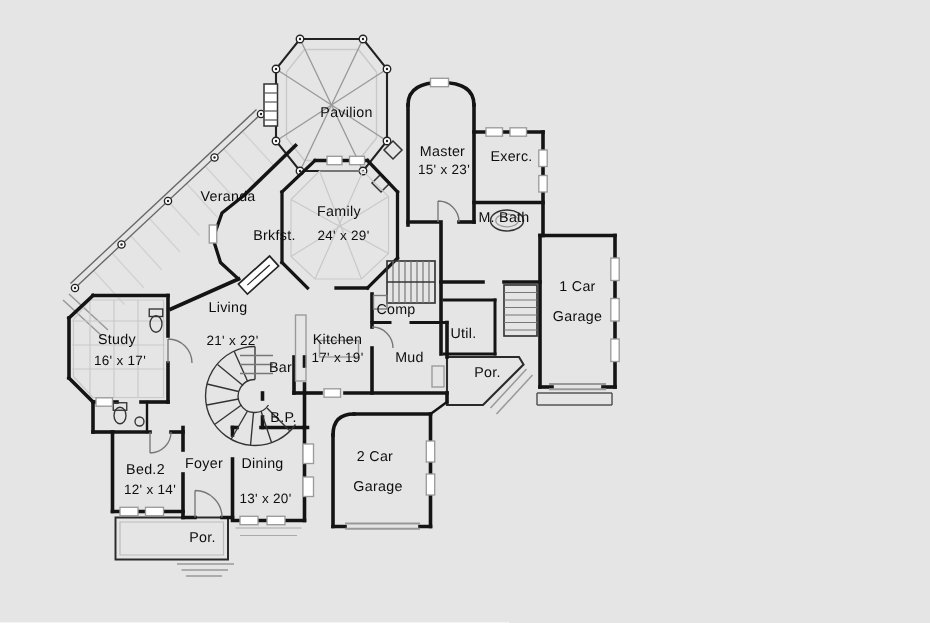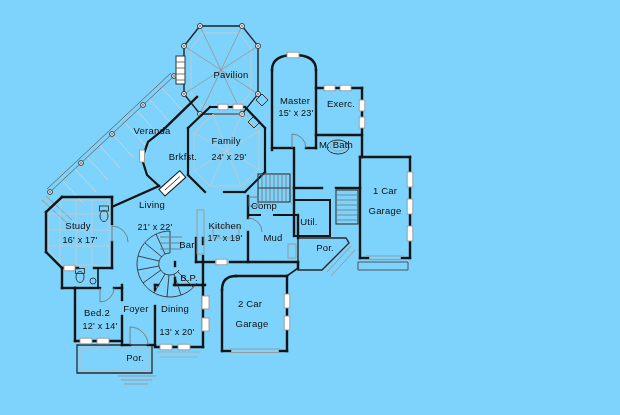--- a/index.html
+++ b/index.html
@@ -1,16 +1,16 @@
 <!DOCTYPE html>
 <html><head>
 <meta charset="utf-8">
 <style>
   html,body{margin:0;padding:0;background:#ffffff;}
-  .canvas{position:relative;width:620px;height:415px;background:#7dd3fc;overflow:hidden;
+  .canvas{position:relative;width:620px;height:415px;background:#e5e5e5;overflow:hidden;
           font-family:"Liberation Sans",sans-serif;}
   svg{display:block}
   text{font-family:"Liberation Sans",sans-serif;font-size:9.5px;fill:#0e0e0e;letter-spacing:.2px}
   text.dim{font-size:9px}
 </style>
 </head>
 <body>
 
 <div class="canvas">
 <svg width="620" height="415" viewBox="0 0 620 415">

